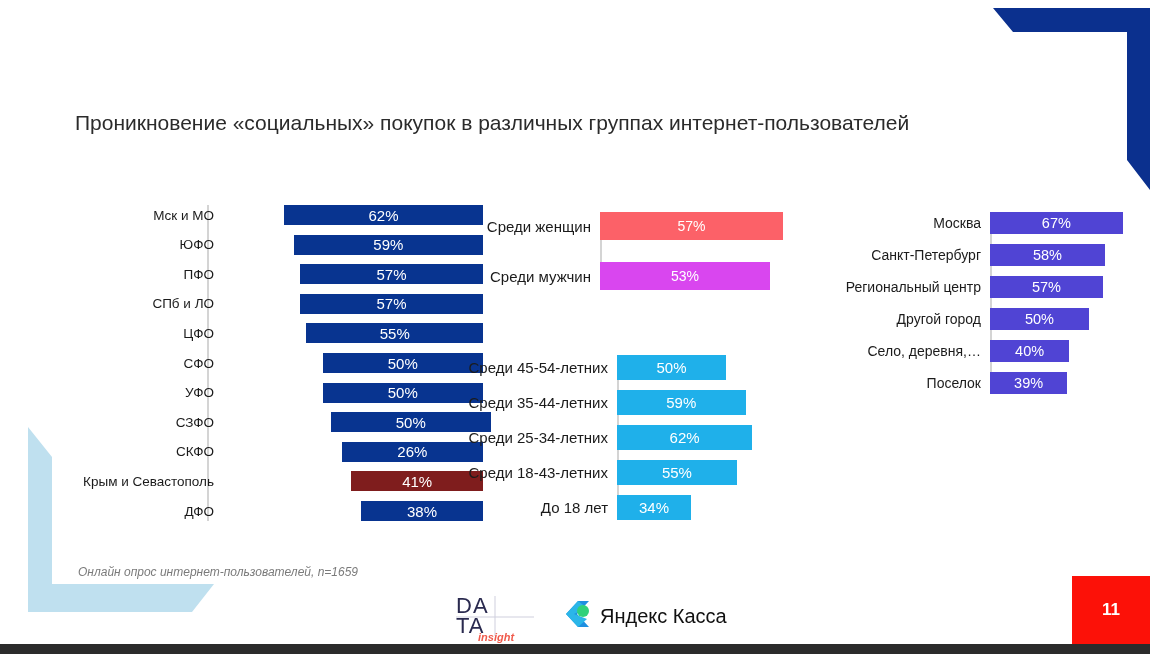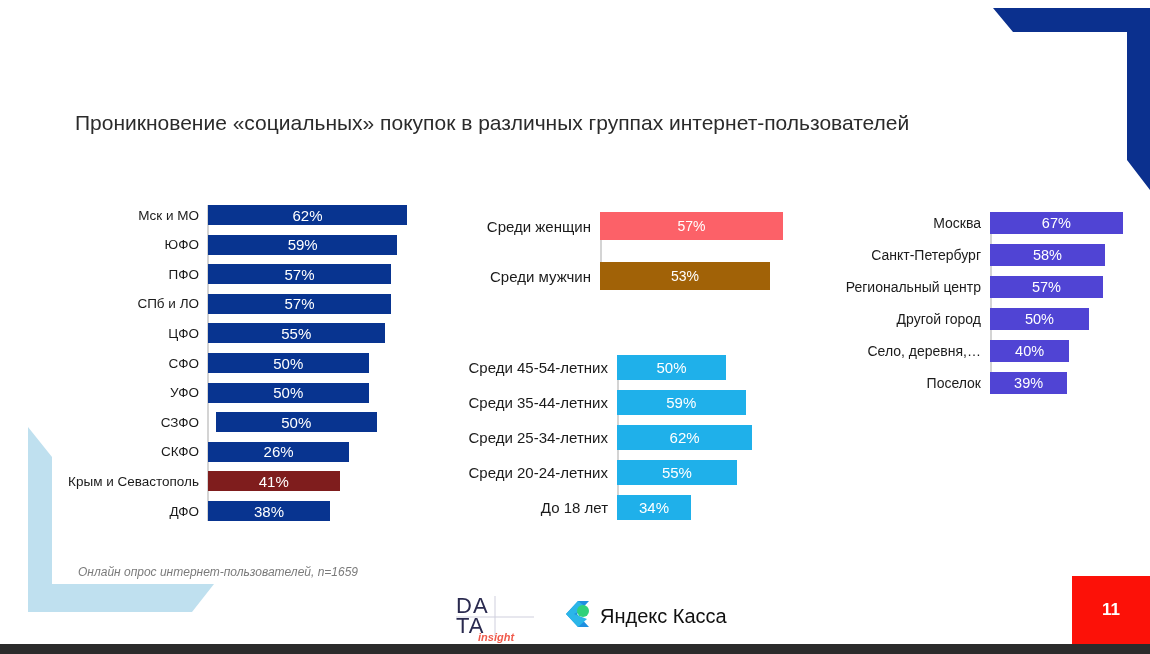--- a/index.html
+++ b/index.html
@@ -59,21 +59,21 @@
     white-space:nowrap;text-align:right;color:#1b1b1b;
   }
   .bar{
     height:100%;display:flex;align-items:center;justify-content:center;
     color:#ffffff;box-sizing:border-box;
   }
   .bar .val{font-size:15px;line-height:1;}
 
   
   #chart-regions{left:207px;top:205px;width:260px;height:325px;}
-  #chart-regions .row{left:1px;height:20px;}
+  #chart-regions .row{left:16px;height:20px;justify-content:flex-end;}
   #chart-regions .cat{font-size:13.5px;}
   #chart-regions .bar{background:#083490;}
   #chart-regions .bar .val{font-size:15px;}
 
   
   #chart-gender{left:600px;top:212px;width:200px;height:78px;}
   #chart-gender .row{left:0;height:28px;}
   #chart-gender .cat{font-size:15px;}
   #chart-gender .bar .val{font-size:14px;}
 
@@ -193,21 +193,21 @@
   <div class="chart" id="chart-gender" style="height: 78px;">
     <div class="axis"></div>
   <div class="row" style="top: 0px; height: 28px; width: 100%;">
         <div class="cat">Среди женщин</div>
         <div class="bar" style="width: 182.97px; background: rgb(252, 97, 104);">
           <span class="val">57%</span>
         </div>
       </div>
       <div class="row" style="top: 50px; height: 28px; width: 100%;">
         <div class="cat">Среди мужчин</div>
-        <div class="bar" style="width: 170.13px; background: #a16207;">
+        <div class="bar" style="width: 170.13px; background: #d946ef;">
           <span class="val">53%</span>
         </div>
       </div>
     </div>
 
   <div class="chart" id="chart-age" style="height: 165px;">
     <div class="axis"></div>
   <div class="row" style="top: 0px; height: 25px; width: 100%;">
         <div class="cat">Среди 45-54-летних</div>
         <div class="bar" style="width: 109px; background: rgb(31, 176, 234);">
@@ -220,21 +220,21 @@
           <span class="val">59%</span>
         </div>
       </div>
       <div class="row" style="top: 70px; height: 25px; width: 100%;">
         <div class="cat">Среди 25-34-летних</div>
         <div class="bar" style="width: 135.16px; background: rgb(31, 176, 234);">
           <span class="val">62%</span>
         </div>
       </div>
       <div class="row" style="top: 105px; height: 25px; width: 100%;">
-        <div class="cat">Среди 20-24-летних</div>
+        <div class="cat">Среди 18-43-летних</div>
         <div class="bar" style="width: 119.9px; background: rgb(31, 176, 234);">
           <span class="val">55%</span>
         </div>
       </div>
       <div class="row" style="top: 140px; height: 25px; width: 100%;">
         <div class="cat">До 18 лет</div>
         <div class="bar" style="width: 74.12px; background: rgb(31, 176, 234);">
           <span class="val">34%</span>
         </div>
       </div>

